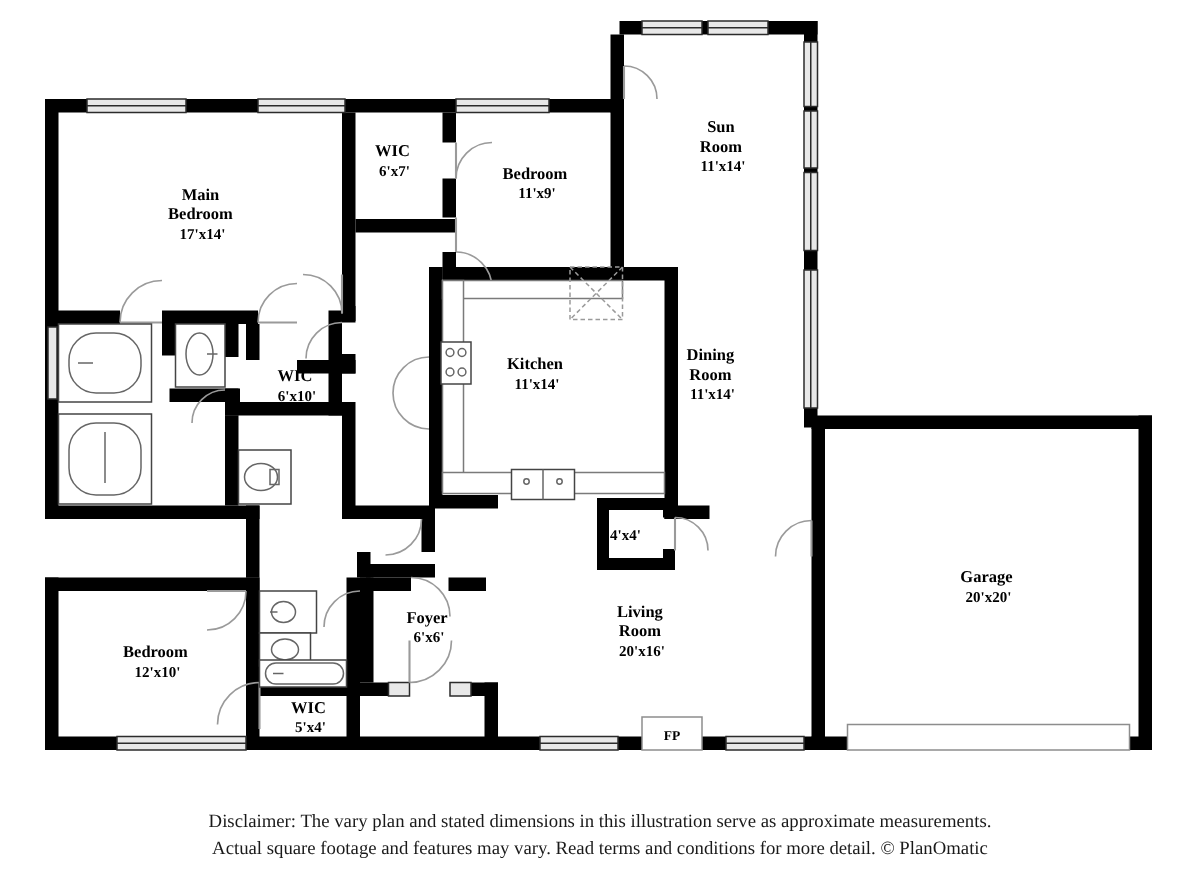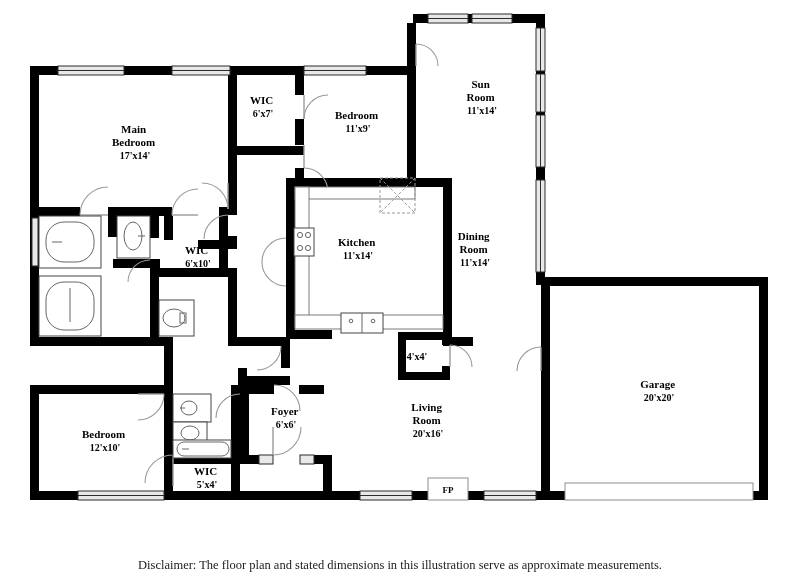--- a/index.html
+++ b/index.html
@@ -397,16 +397,17 @@
         <tspan x="659" y="388">Garage</tspan>
         <tspan class="dim" x="659" y="401">20'x20'</tspan>
       </text>
 
       <text class="fplabel" x="448" y="493">FP</text>
     </g>
 
   </svg>
 
   <div id="disclaimer">
-    <div>Disclaimer: The floor plan and stated dimensions in this illustration serve as approximate measurements.</div>
+    <div>Disclaimer: The vary plan and stated dimensions in this illustration serve as approximate measurements.</div>
+    <div>Actual square footage and features may vary. Read terms and conditions for more detail. © PlanOmatic</div>
   </div>
 
 </div>
 
 </body></html>

